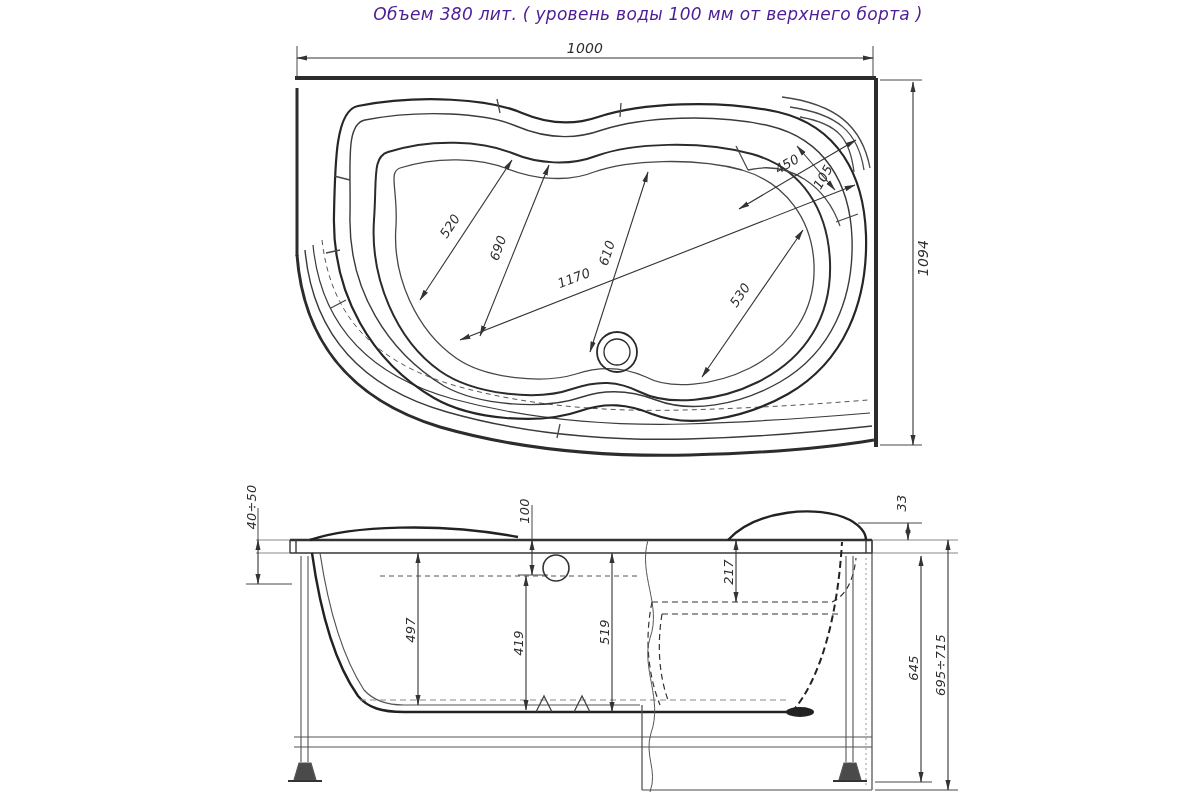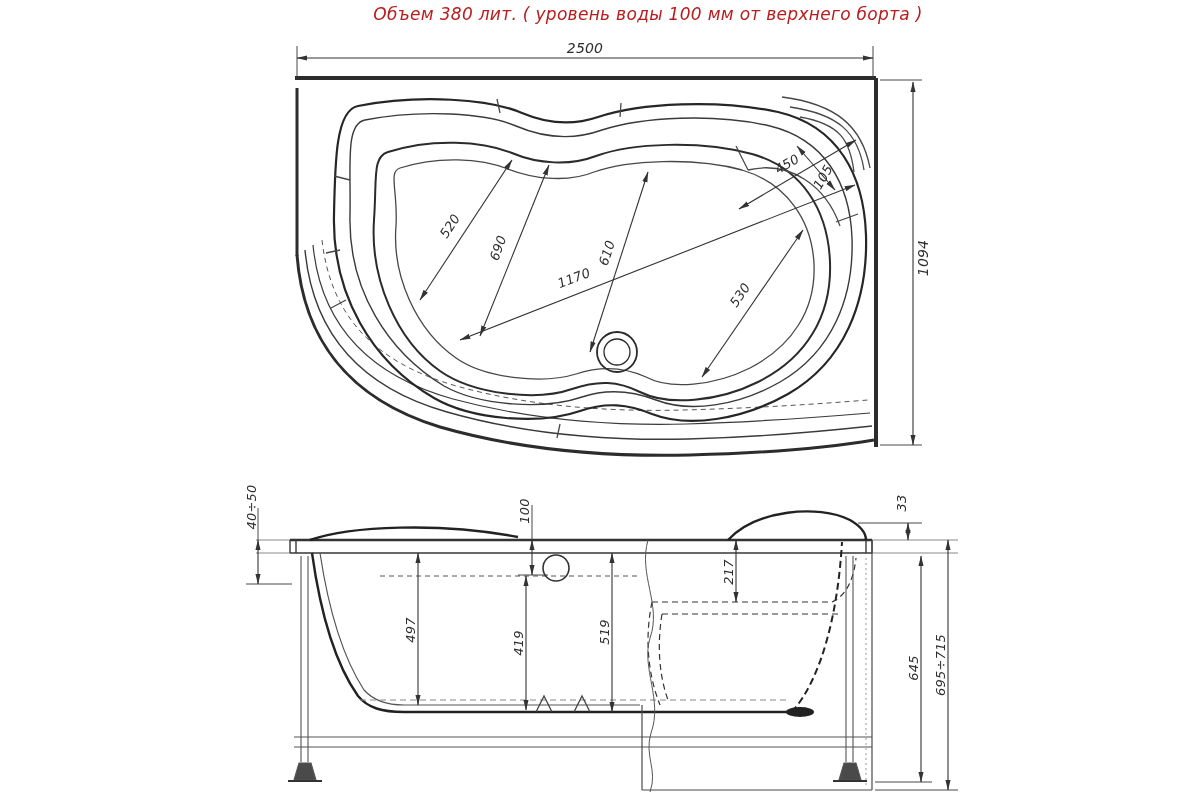--- a/index.html
+++ b/index.html
@@ -3,21 +3,21 @@
 <meta charset="utf-8">
 <style>
   html,body{margin:0;padding:0;background:#fff;}
   #canvas{
     position:relative;width:1200px;height:800px;background:#ffffff;overflow:hidden;
     font-family:"DejaVu Sans",sans-serif;
   }
   #drawing{position:absolute;left:0;top:0;}
   .title{
     position:absolute;left:648px;top:4px;transform:translateX(-50%);
-    font-size:17px;font-style:italic;color:#b91c1c;white-space:nowrap;
+    font-size:17px;font-style:italic;color:#4c1d95;white-space:nowrap;
     letter-spacing:0.3px;
   }
   .lbl{
     position:absolute;font-size:13px;font-style:italic;color:#2e2e2e;
     white-space:nowrap;transform:translate(-50%,-50%) rotate(var(--r,0deg));
     transform-origin:center center;letter-spacing:0.2px;
   }
   .lbl.big{font-size:14px;}
 </style>
 </head>
@@ -160,21 +160,21 @@
         <path d="M858,523 H922" stroke-width="0.9"></path>
         <path d="M908,523 V540" marker-start="url(#arw)" marker-end="url(#arw)"></path>
         <path d="M875,782 H932" stroke-width="0.9"></path>
         <path d="M921,556 V782" marker-start="url(#arw)" marker-end="url(#arw)"></path>
         <path d="M875,790 H958" stroke-width="0.9"></path>
         <path d="M948,540 V790" marker-start="url(#arw)" marker-end="url(#arw)"></path>
       </g>
     </g>
   </svg>
 
-  <span class="lbl big" style="left:585px;top:48px;--r:0deg">2500</span>
+  <span class="lbl big" style="left:585px;top:48px;--r:0deg">1000</span>
   <span class="lbl big" style="left:923px;top:258px;--r:-90deg">1094</span>
   <span class="lbl" style="left:450px;top:226px;--r:-57deg">520</span>
   <span class="lbl" style="left:498px;top:248px;--r:-70deg">690</span>
   <span class="lbl" style="left:574px;top:278px;--r:-21deg">1170</span>
   <span class="lbl" style="left:607px;top:253px;--r:-72deg">610</span>
   <span class="lbl" style="left:740px;top:295px;--r:-55deg">530</span>
   <span class="lbl" style="left:787px;top:164px;--r:-30deg">450</span>
   <span class="lbl" style="left:823px;top:177px;--r:-60deg">105</span>
 
   <span class="lbl" style="left:251px;top:507px;--r:-90deg">40÷50</span>

